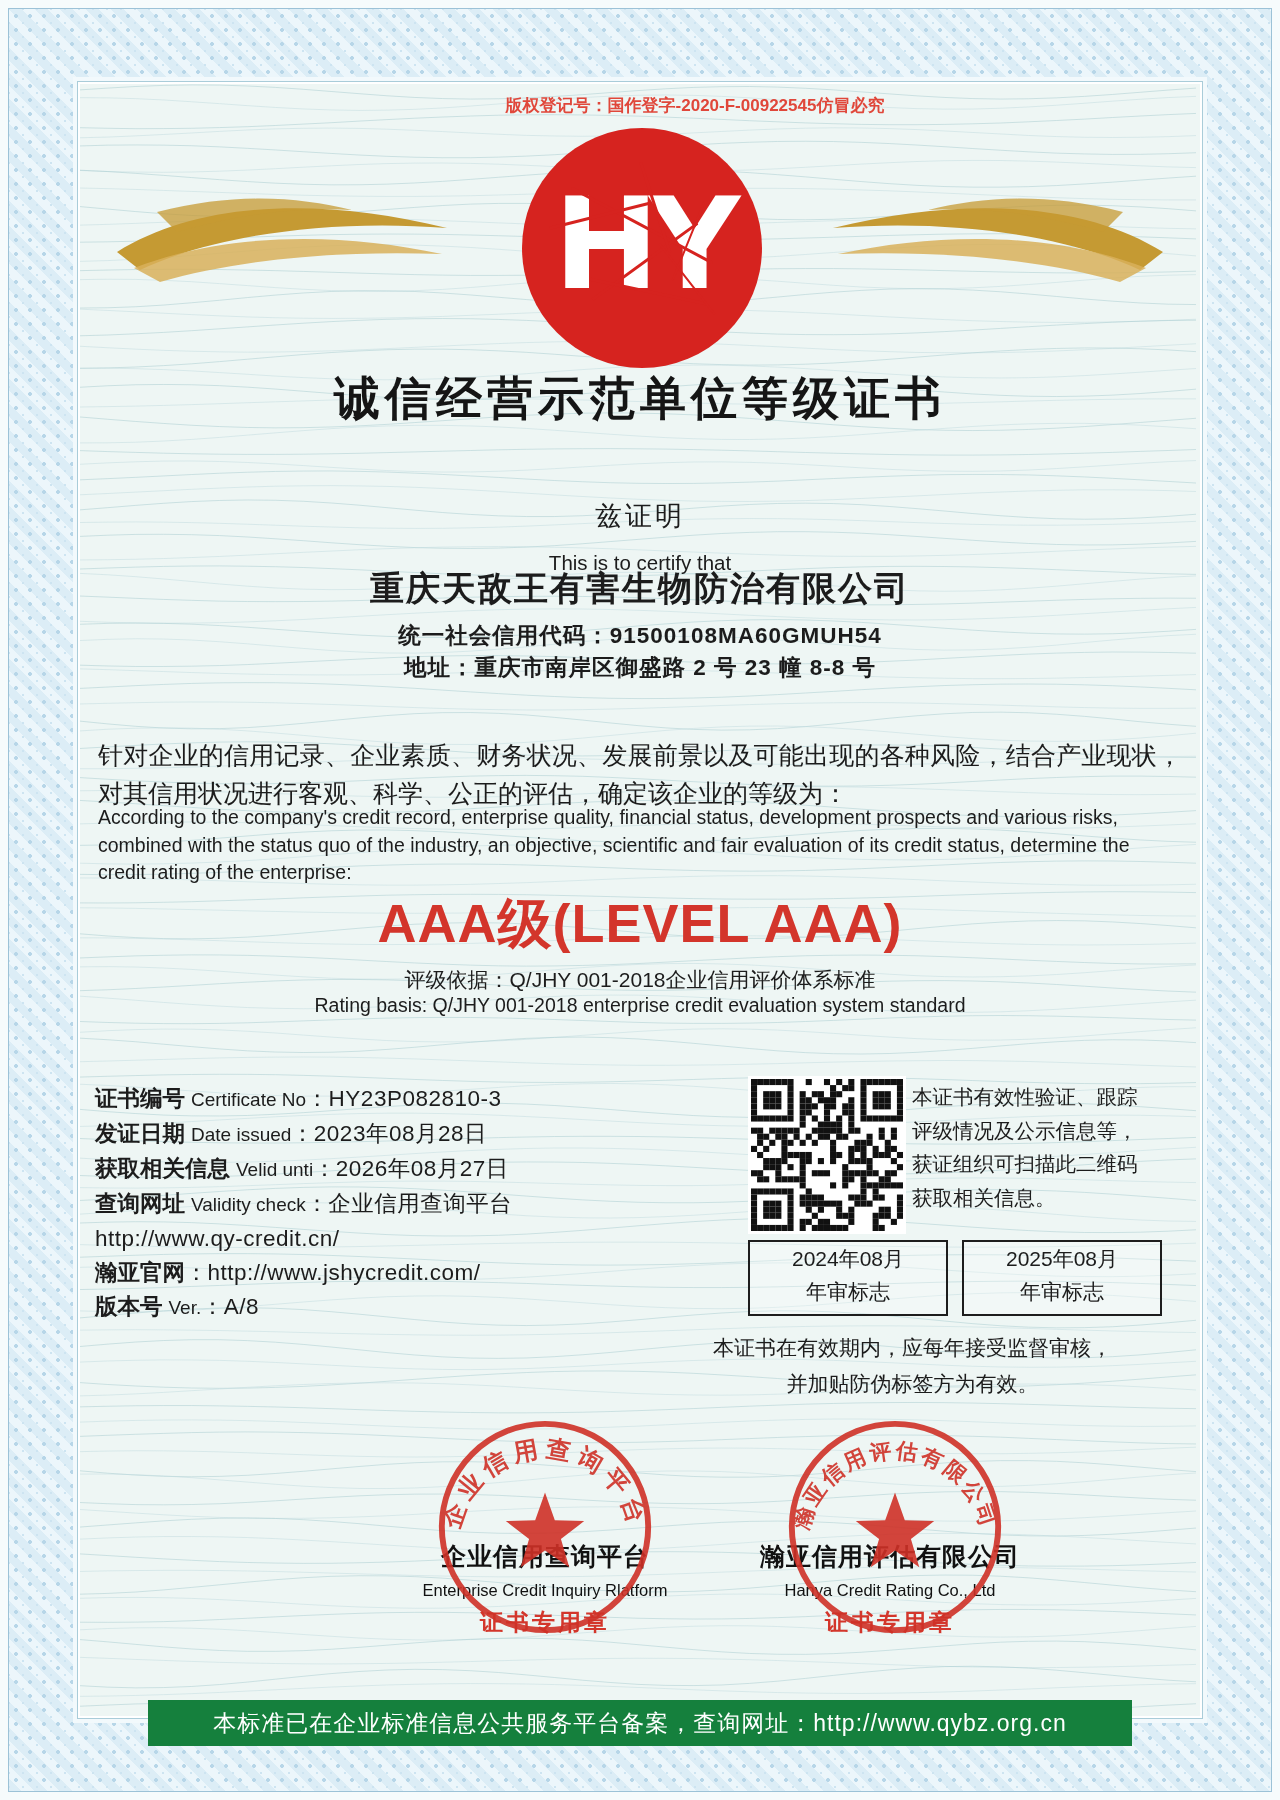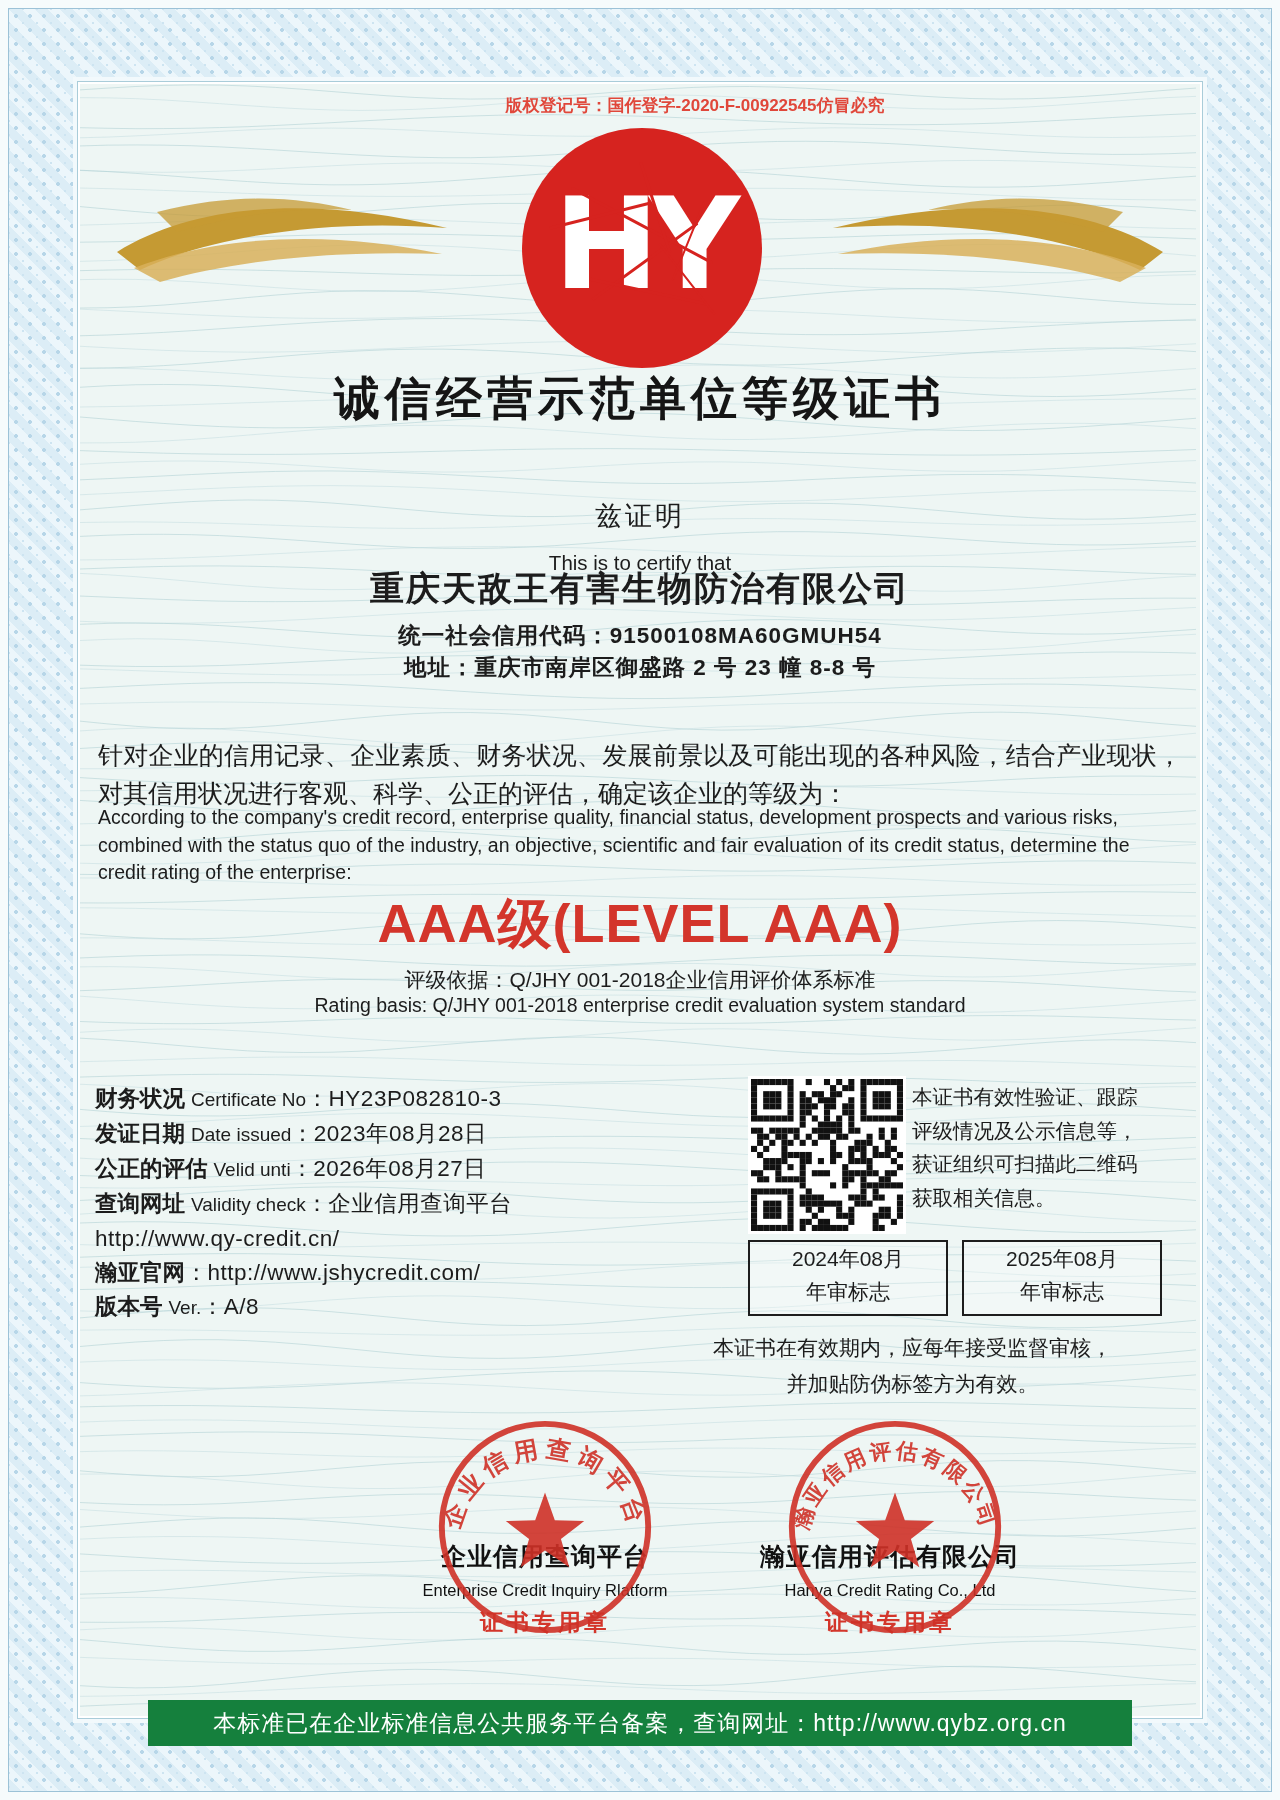--- a/index.html
+++ b/index.html
@@ -252,27 +252,27 @@
 
   <div class="abs intro-zh">针对企业的信用记录、企业素质、财务状况、发展前景以及可能出现的各种风险，结合产业现状，对其信用状况进行客观、科学、公正的评估，确定该企业的等级为：</div>
   <div class="abs intro-en">According to the company's credit record, enterprise quality, financial status, development prospects and various risks, combined with the status quo of the industry, an objective, scientific and fair evaluation of its credit status, determine the credit rating of the enterprise:</div>
 
   <div class="abs ctr rating-level">AAA级(LEVEL AAA)</div>
   <div class="abs ctr basis-zh">评级依据：Q/JHY 001-2018企业信用评价体系标准</div>
   <div class="abs ctr basis-en">Rating basis: Q/JHY 001-2018 enterprise credit evaluation system standard</div>
 
   <div class="abs details">
     <div class="drow">
-      <span class="zh">财务状况</span><span class="en">Certificate No</span><span class="sep">：</span><span class="val">HY23P082810-3</span>
+      <span class="zh">证书编号</span><span class="en">Certificate No</span><span class="sep">：</span><span class="val">HY23P082810-3</span>
     </div>
     <div class="drow">
       <span class="zh">发证日期</span><span class="en">Date issued</span><span class="sep">：</span><span class="val">2023年08月28日</span>
     </div>
     <div class="drow">
-      <span class="zh">公正的评估</span><span class="en">Velid unti</span><span class="sep">：</span><span class="val">2026年08月27日</span>
+      <span class="zh">获取相关信息</span><span class="en">Velid unti</span><span class="sep">：</span><span class="val">2026年08月27日</span>
     </div>
     <div class="drow">
       <span class="zh">查询网址</span><span class="en">Validity check</span><span class="sep">：</span><span class="val">企业信用查询平台</span>
     </div>
     <div class="drow">
       <span class="val">http://www.qy-credit.cn/</span>
     </div>
     <div class="drow">
       <span class="zh">瀚亚官网</span><span class="sep">：</span><span class="val">http://www.jshycredit.com/</span>
     </div>

